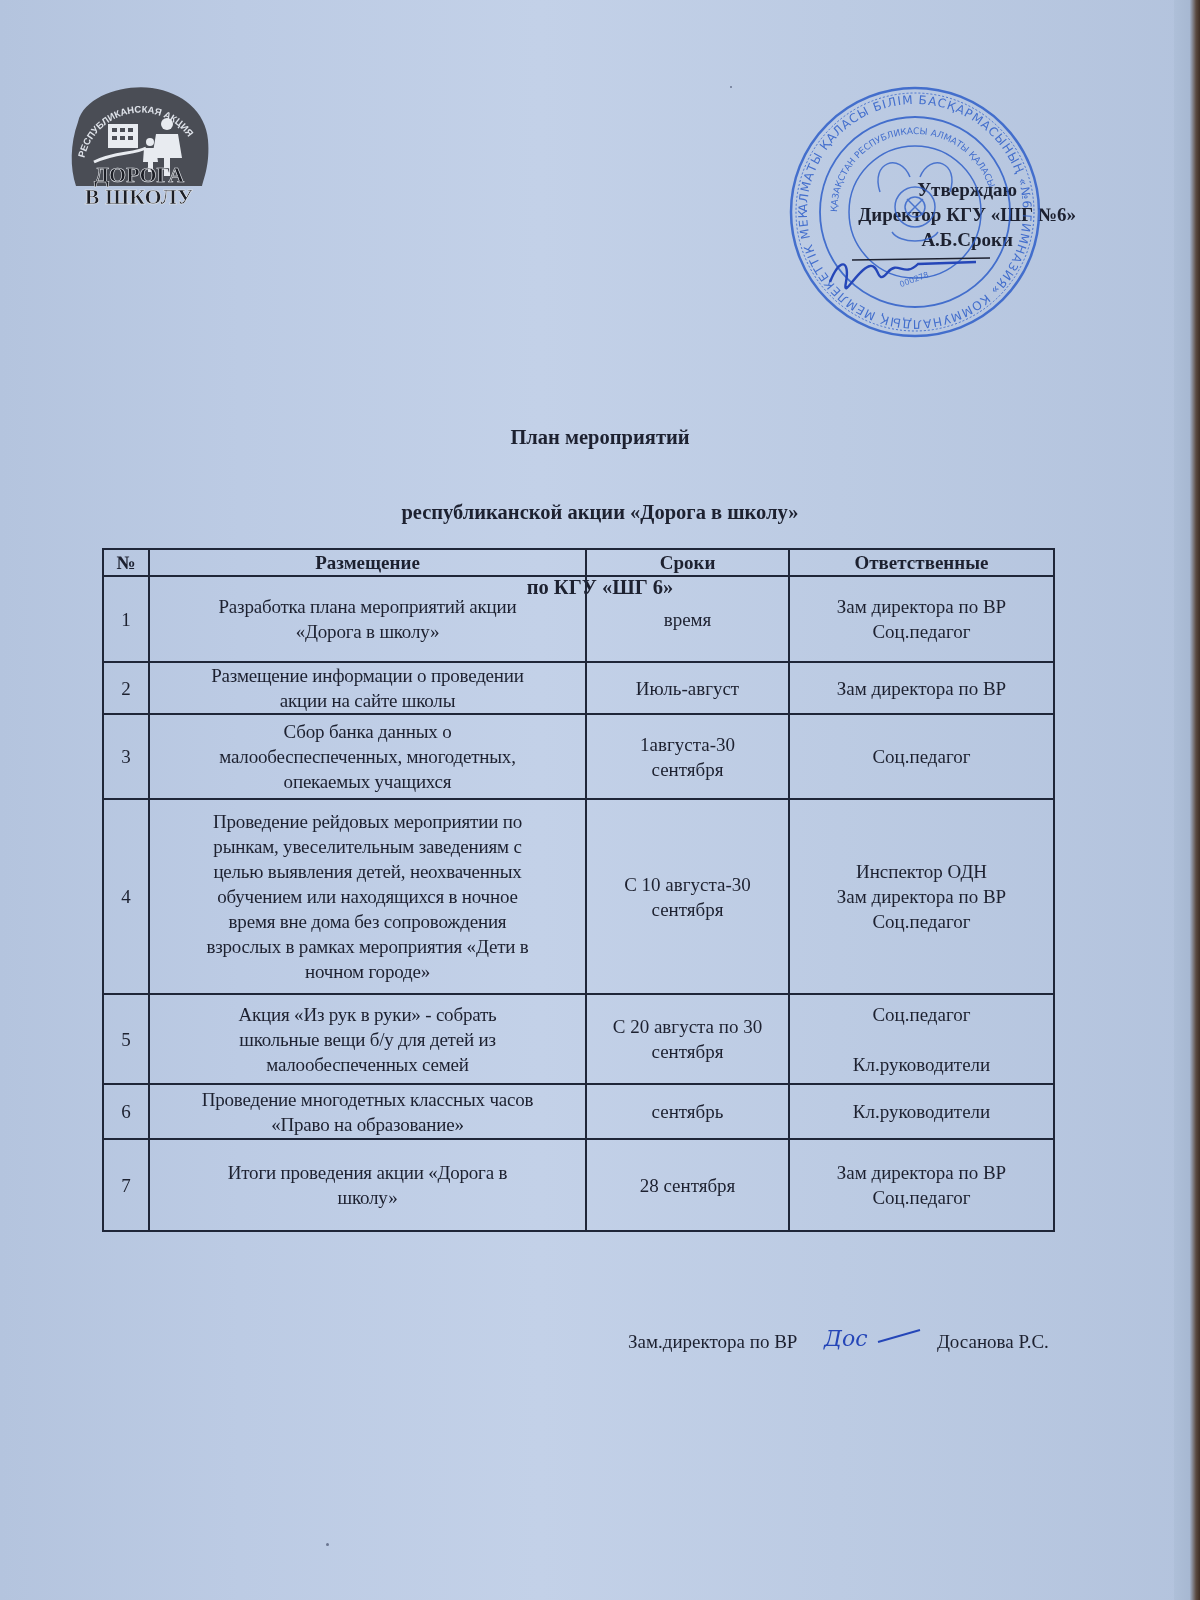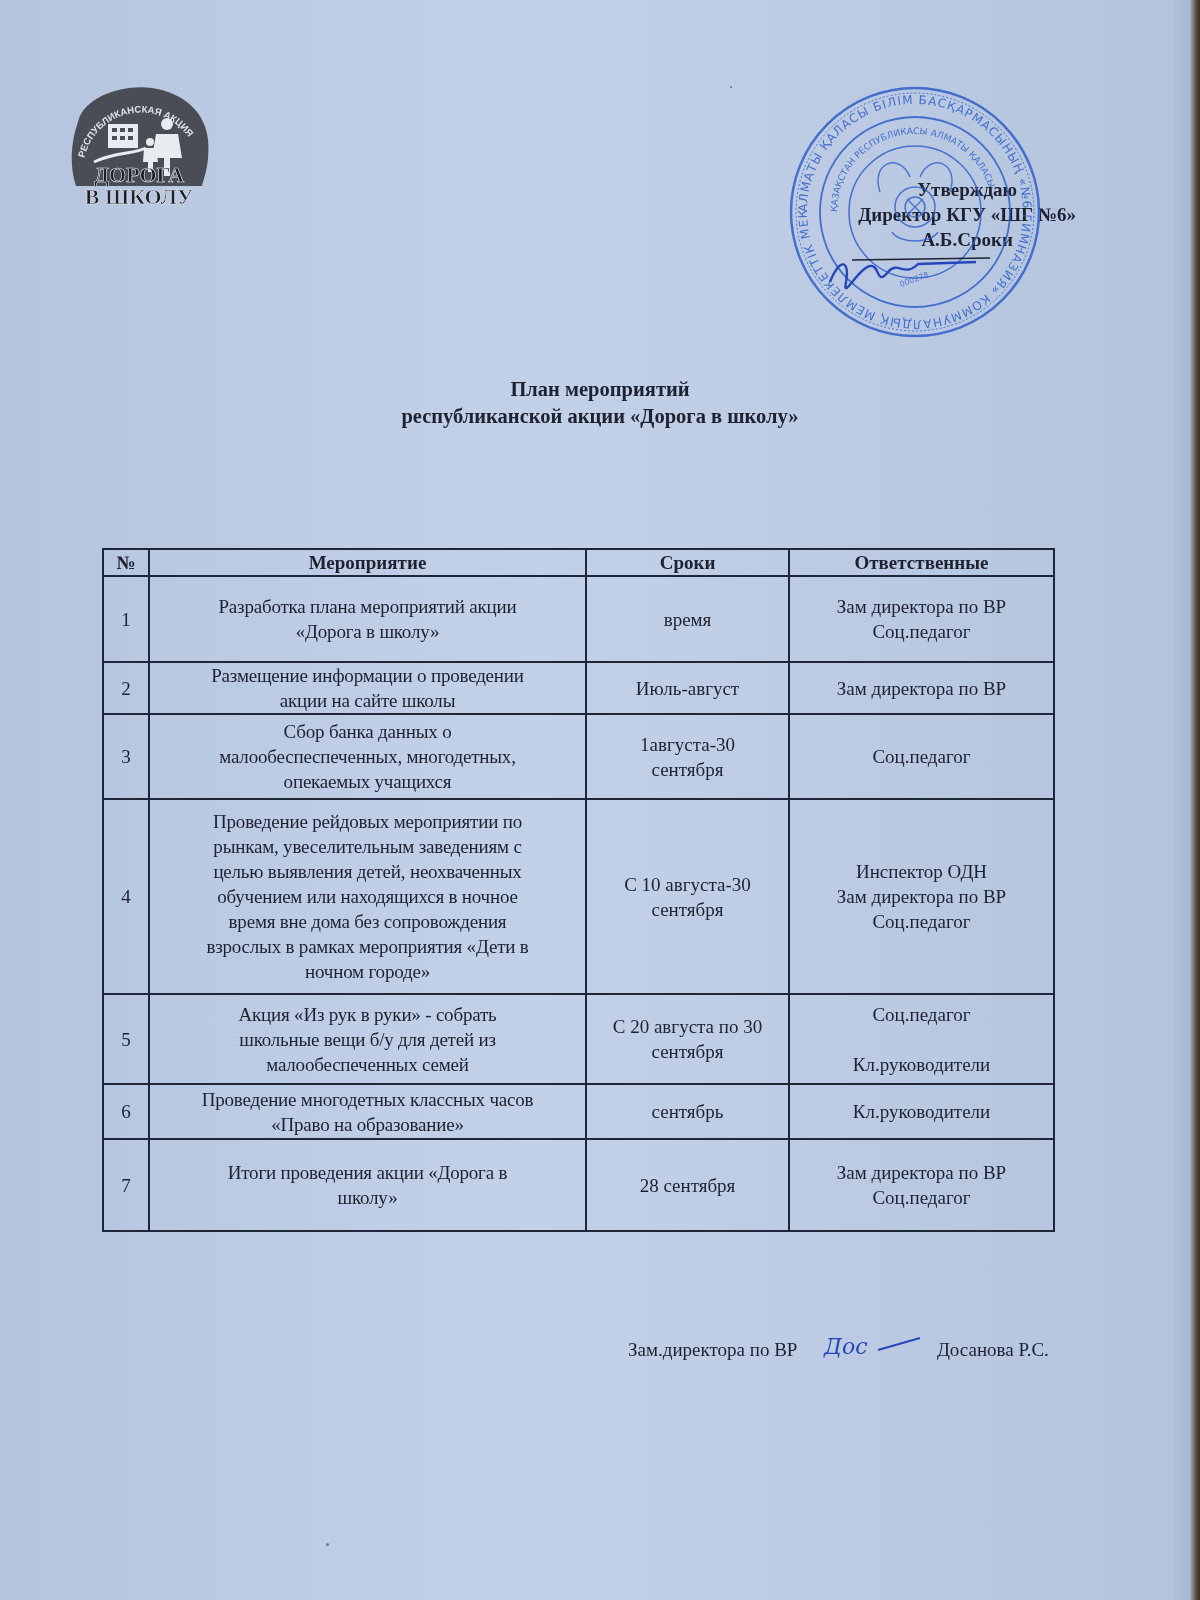--- a/index.html
+++ b/index.html
@@ -27,21 +27,21 @@
     .approval div { white-space: nowrap; }
     .stamp {
       position: absolute; left: 780px; top: 82px; width: 270px; height: 260px; z-index: 3;
       pointer-events: none;
     }
     
     .title {
       position: absolute; left: 0; width: 1200px; top: 376px; text-align: center;
       font-weight: bold; font-size: 20.5px; line-height: 27px; color: #1d2130;
     }
-    .title div { white-space: nowrap; }
+    .title div { white-space: nowrap; margin-top: 48px; }
     
     .plan-table {
       position: absolute; left: 102px; top: 548px; width: 951px;
       border-collapse: collapse; table-layout: fixed;
       font-size: 19px; line-height: 25px;
     }
     .plan-table th, .plan-table td {
       border: 2px solid #1f2638; text-align: center; vertical-align: middle; padding: 0 2px;
       color: #1d2130;
     }
@@ -56,21 +56,21 @@
     .resp-gap { display: block; height: 25px; }
     tr.r1 td { height: 84px; }
     tr.r2 td { height: 43px; }
     tr.r3 td { height: 83px; }
     tr.r4 td { height: 193px; border-radius: 15px; }
     tr.r5 td { height: 88px; }
     tr.r6 td { height: 53px; }
     tr.r7 td { height: 90px; }
     
     .signoff {
-      position: absolute; top: 1322px; left: 628px; font-size: 19px; white-space: nowrap; color: #1d2130; margin-top: 8px;
+      position: absolute; top: 1322px; left: 628px; font-size: 19px; white-space: nowrap; color: #1d2130;
     }
     .signoff .sig { display: inline-block; width: 110px; height: 36px; vertical-align: -10px; margin: 0 2px 0 18px; }
     .dot { position: absolute; width: 3px; height: 3px; border-radius: 50%; background: #6a7590; }
   </style>
 </head>
 <body>
 
 <div class="page-edge"></div>
 
 <div class="logo">
@@ -138,33 +138,34 @@
   </g>
   <text x="135" y="200" text-anchor="middle" font-family="DejaVu Sans, sans-serif" font-size="8" fill="#2f5fc9" opacity="0.8" transform="rotate(-20 135 200)">000278</text>
 
   <path d="M50 200 C 60 175, 70 178, 66 200 C 62 220, 78 186, 90 184 C 100 182, 96 205, 108 190 C 118 178, 124 196, 138 182 L 196 180" stroke="#2546b8" stroke-width="2.4" fill="none"></path>
   <line x1="72" y1="178" x2="210" y2="176" stroke="#1d2130" stroke-width="1.5"></line>
 </svg>
 
 <div class="title">
   <div>План мероприятий</div>
   <div>республиканской акции «Дорога в школу»</div>
+  <div>по КГУ «ШГ 6»</div>
 </div>
 
 <table class="plan-table">
   <colgroup>
     <col class="c-num">
       <col class="c-event">
       <col class="c-dates">
       <col class="c-resp">
   </colgroup>
   <thead>
     <tr>
       <th>№</th>
-      <th>Мероприятие</th>
+      <th>Размещение</th>
       <th>Сроки</th>
       <th>Ответственные</th>
     </tr>
   </thead>
   <tbody id="table-body">
       <tr class="r1">
         <td class="num">1</td>
         <td class="event">
           <span class="cell-line">Разработка плана мероприятий акции</span>
           <span class="cell-line">«Дорога в школу»</span>

